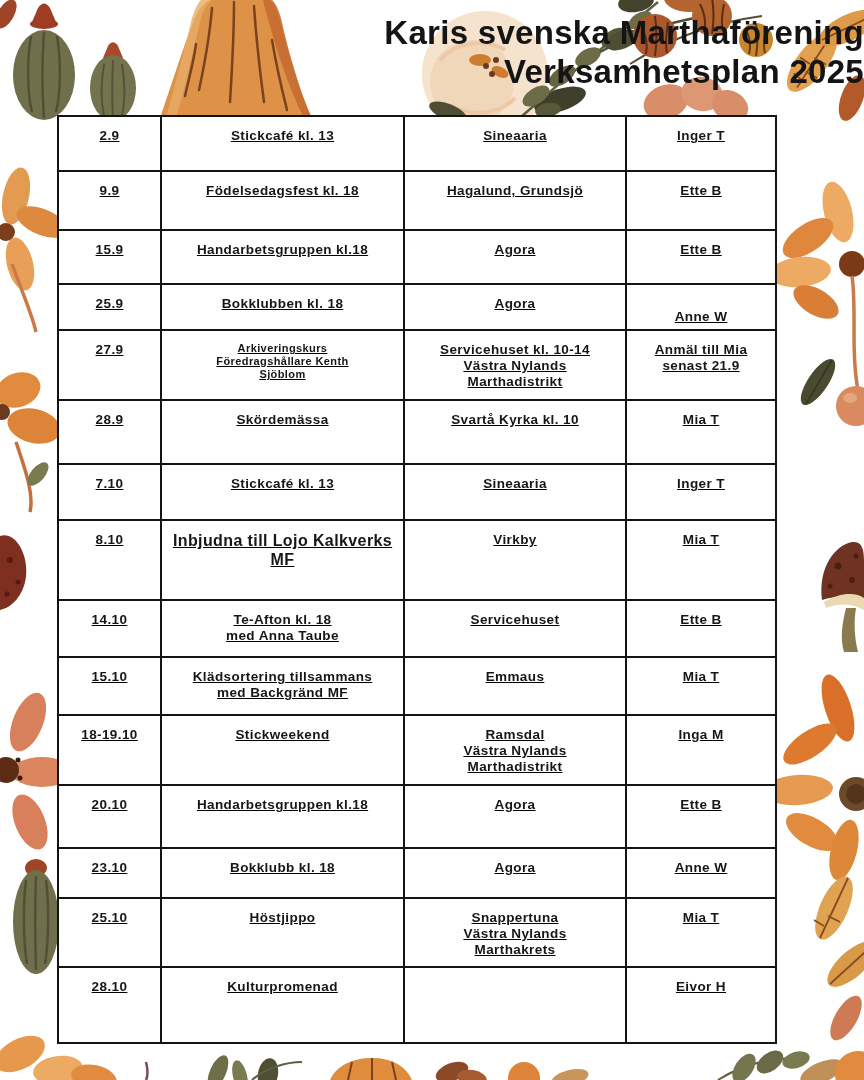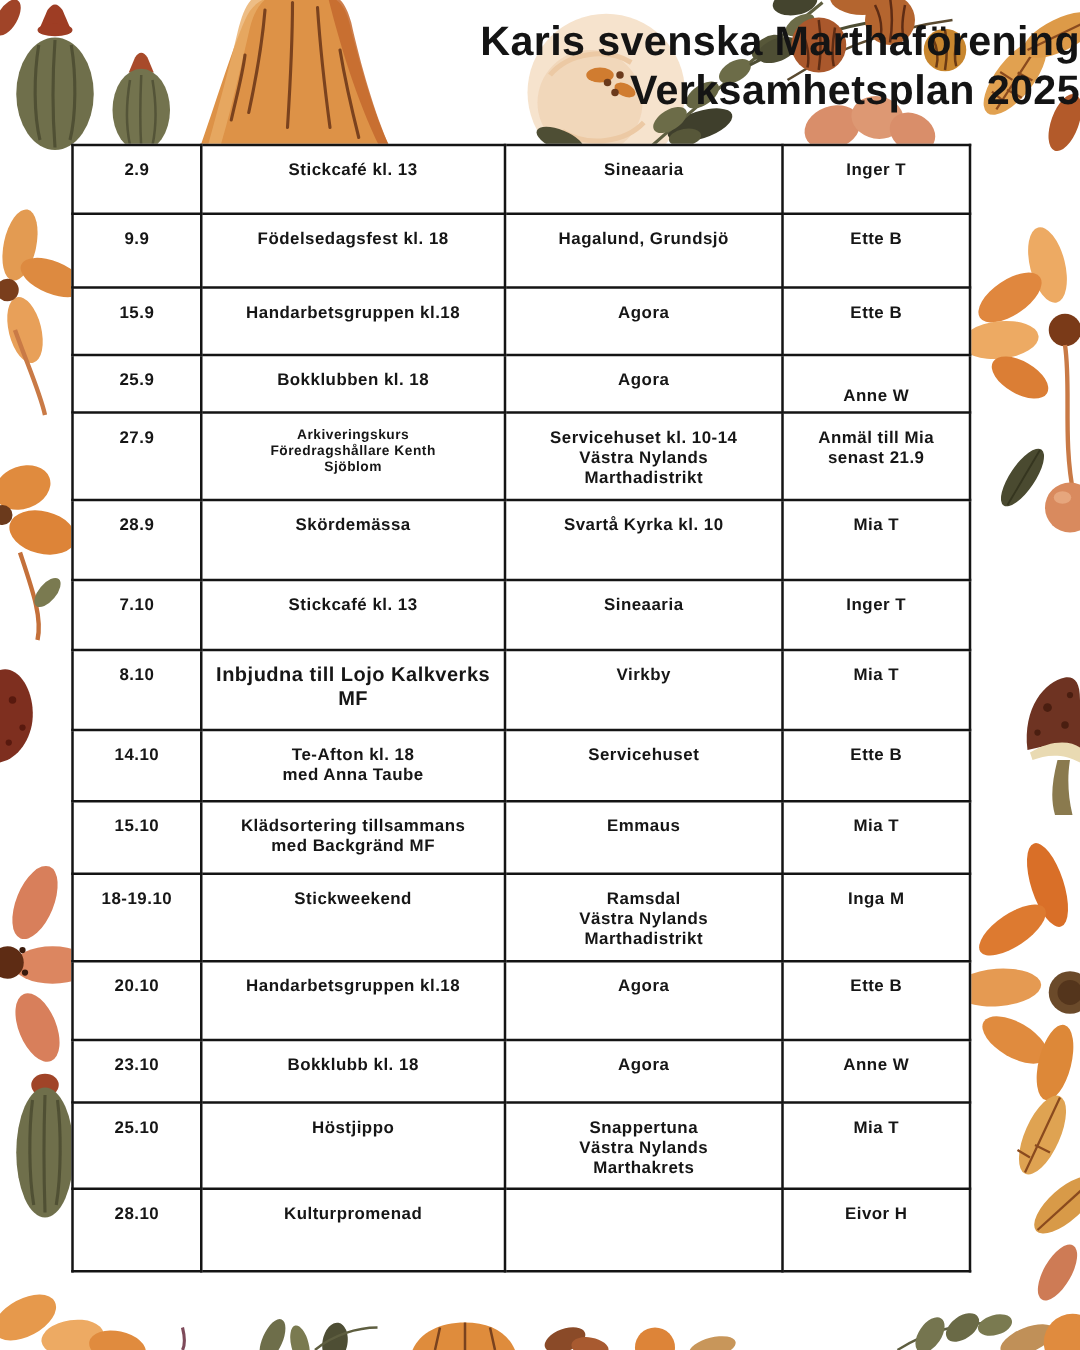--- a/index.html
+++ b/index.html
@@ -10,32 +10,33 @@
   }
   .bg{position:absolute;left:0;top:0;z-index:0;}
   .title{
     position:absolute;top:13px;left:0;width:100%;text-align:right;z-index:2;
     font-weight:bold;font-size:33px;line-height:39px;color:#141414;letter-spacing:.3px;
   }
   table.schedule{
     position:absolute;left:57px;top:115px;width:718px;z-index:1;
     border-collapse:collapse;table-layout:fixed;background:#ffffff;
     border:2px solid #141414;
+    text-decoration:underline;
   }
   .schedule td{
     border:2px solid #141414;background:#ffffff;
     vertical-align:top;text-align:center;
     padding:11px 6px 4px;
     font-weight:bold;font-size:13.5px;line-height:1.18;letter-spacing:.4px;
     color:#161616;white-space:pre-line;
   }
   tr.r1{height:55px}tr.r2{height:59px}tr.r3{height:54px}tr.r4{height:34px}
   tr.r5{height:70px}tr.r6{height:64px}tr.r7{height:52px}tr.r8{height:56px}
-  tr.r9{height:64px}tr.r10{height:57px}tr.r11{height:58px}tr.r12{height:70px}
-  tr.r13{height:63px}tr.r14{height:50px}tr.r15{height:69px}tr.r16{height:66px}
+  tr.r9{height:80px}tr.r10{height:57px}tr.r11{height:58px}tr.r12{height:70px}
+  tr.r13{height:63px}tr.r14{height:50px}tr.r15{height:69px}tr.r16{height:76px}
   tr.r5 td.cell-activity{font-size:11px;line-height:1.2;}
   tr.r9 td.cell-activity{font-size:16px;}
   tr.r4 td.cell-responsible{padding-top:24px;}
 </style>
 </head>
 <body>
 
 <svg class="bg" width="864" height="1080" viewBox="0 0 864 1080">
 
   <g>

